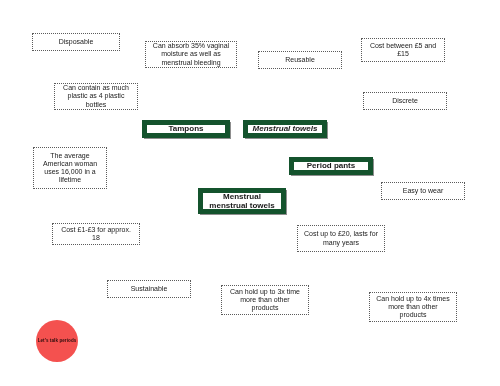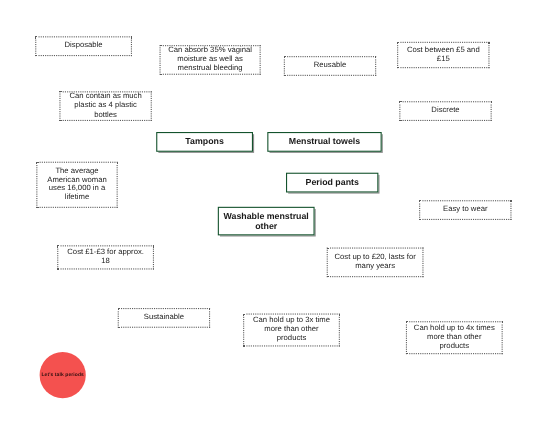--- a/index.html
+++ b/index.html
@@ -30,21 +30,21 @@
     padding: 2px 4px;
   }
   
   .card.fact {
     border: 1px dotted #5b5b5b;
     font-size: 7px;
     font-weight: 400;
   }
   
   .card.product {
-    border: 1px solid #14532d;
+    border: 5px solid #14532d;
     font-size: 8px;
     font-weight: bold;
     box-shadow: 1.5px 1.5px 0 -0.5px #8e8e8e;
   }
   .card span {
     display: block;
     width: 100%;
   }
   
   .logo {
@@ -115,31 +115,31 @@
   </div>
 
   <div class="card fact" style="left:369px;top:292px;width:88px;height:30px;">
     <span>Can hold up to 4x times more than other products</span>
   </div>
 
   <div class="card product" style="left:142px;top:120px;width:88px;height:18px;">
     <span>Tampons</span>
   </div>
 
-  <div class="card product" style="left:243px;top:120px;width:104px;height:18px;">
+  <div class="card product" style="left:243px;top:120px;width:84px;height:18px;font-style:italic;">
     <span>Menstrual towels</span>
   </div>
 
 
-  <div class="card product" style="left:260px;top:157px;width:84px;height:18px;">
+  <div class="card product" style="left:289px;top:157px;width:84px;height:18px;">
     <span>Period pants</span>
   </div>
 
   <div class="card product" style="left:198px;top:188px;width:88px;height:26px;">
-    <span>Washable menstrual other</span>
+    <span>Menstrual menstrual towels</span>
   </div>
 
   <div class="logo" style="left:36px;top:320px;width:42px;height:42px;background:#f4514f;">
     <div>
       <span>Let's</span>
       <span>talk</span>
       <span>periods</span>
     </div>
   </div>
 

